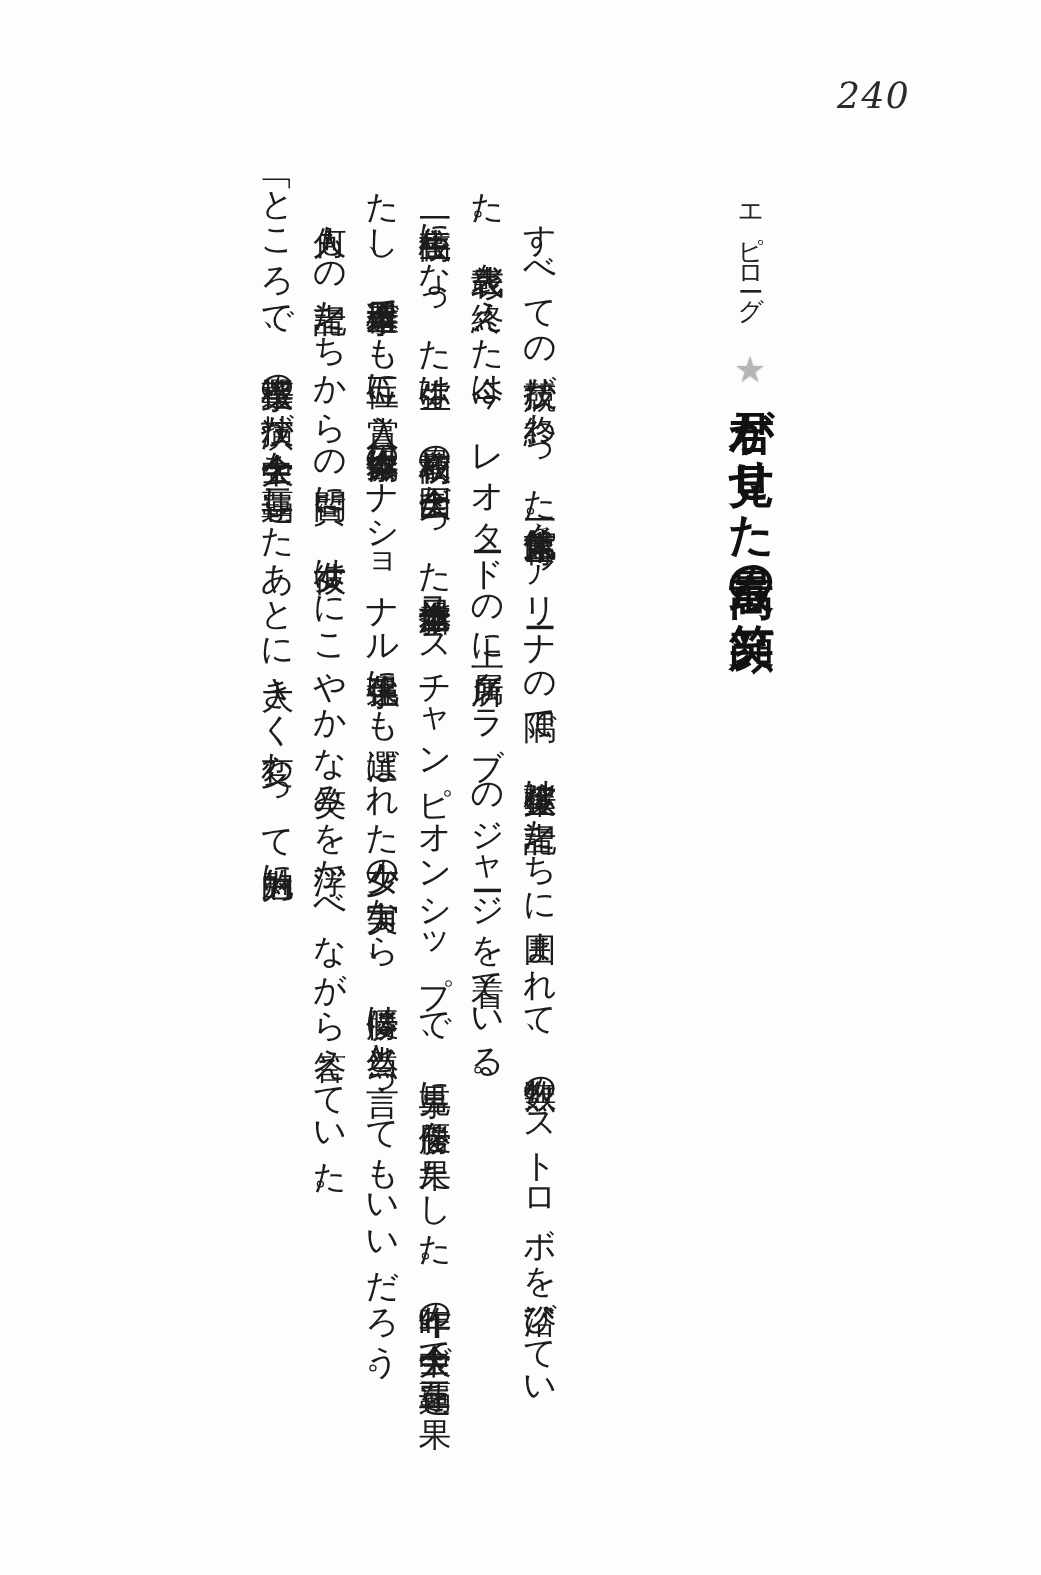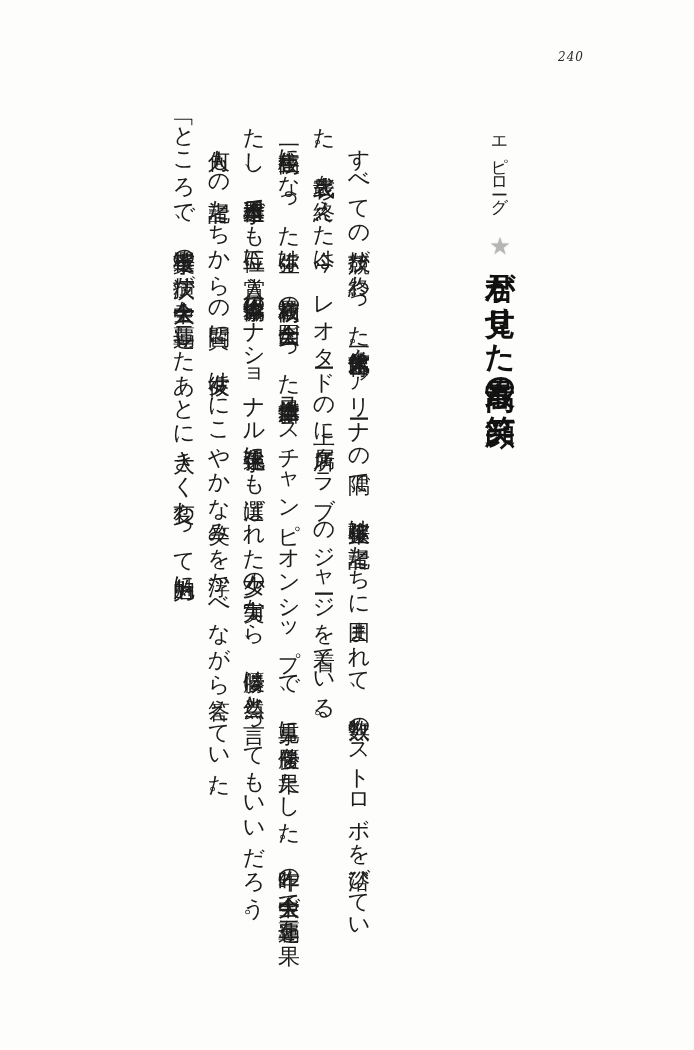--- a/index.html
+++ b/index.html
@@ -15,21 +15,21 @@
     background: #fdfdfc;
     overflow: hidden;
     font-family: "DejaVu Serif", "Liberation Serif", serif;
     color: #1c1c1c;
   }
   
   .page-number {
     position: absolute;
     top: 50px;
     left: 558px;
-    font-size: 12px;
+    font-size: 24px;
     font-style: italic;
     letter-spacing: 1px;
     color: #2a2a2a;
   }
   
   .chapter-heading {
     position: absolute;
     top: 122px;
     right: 177px;
     height: 880px;

